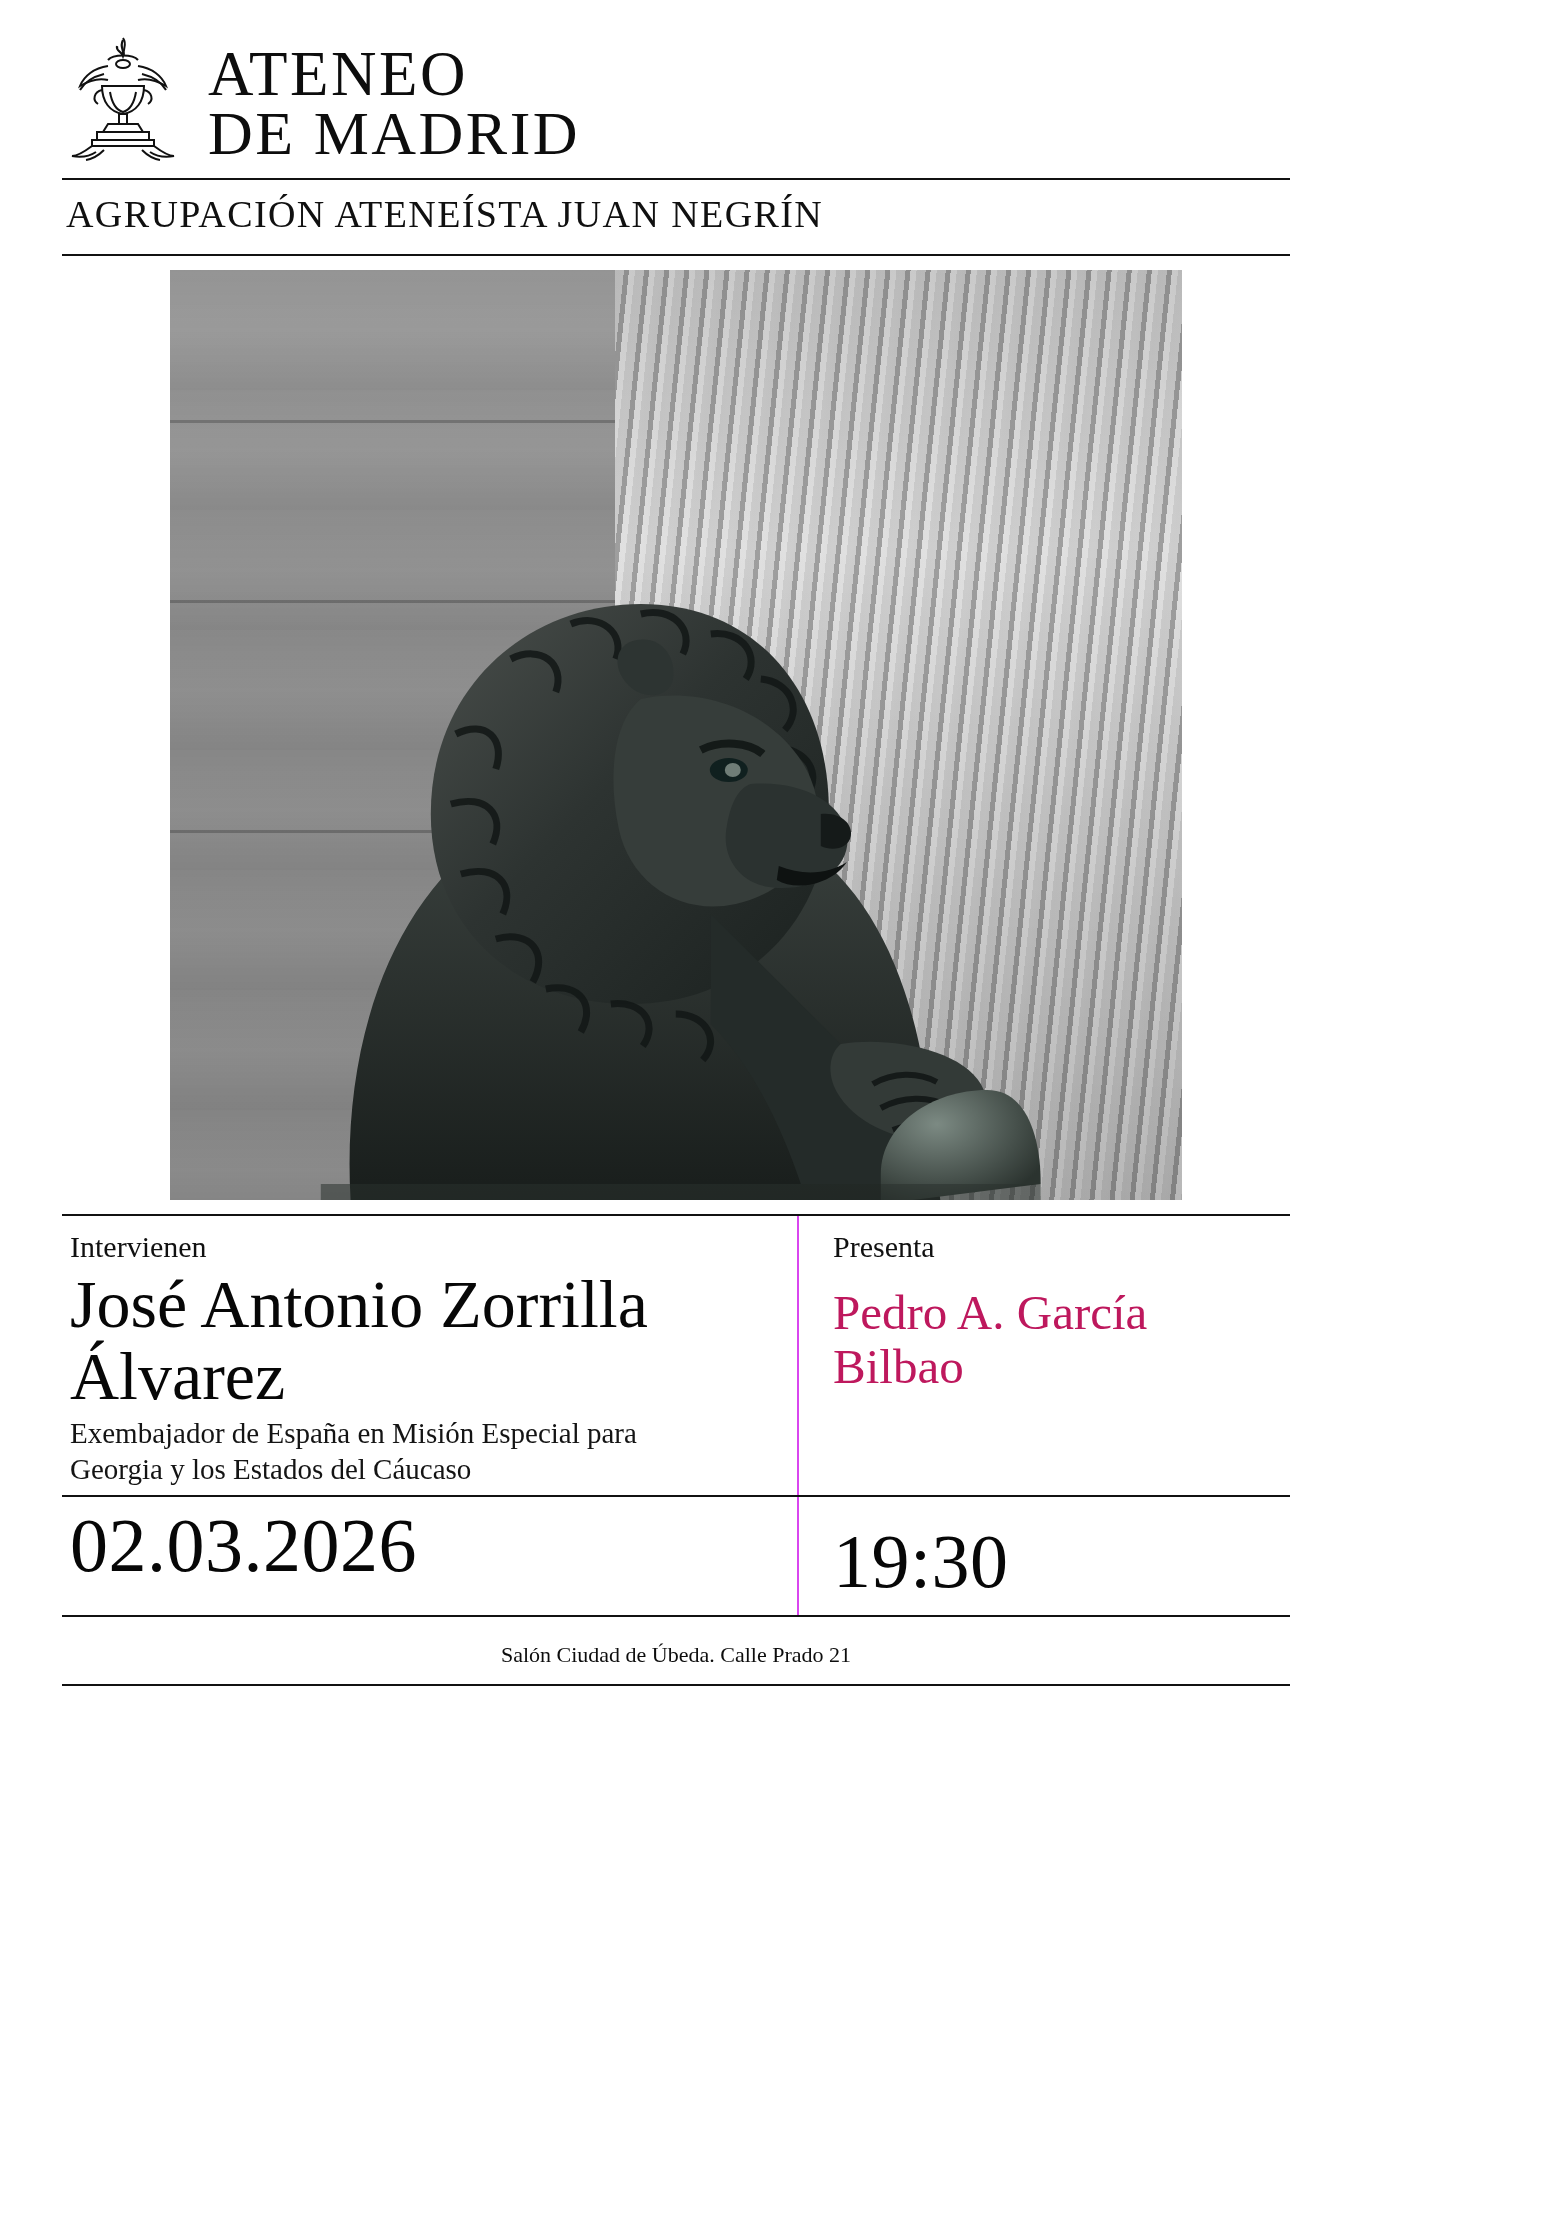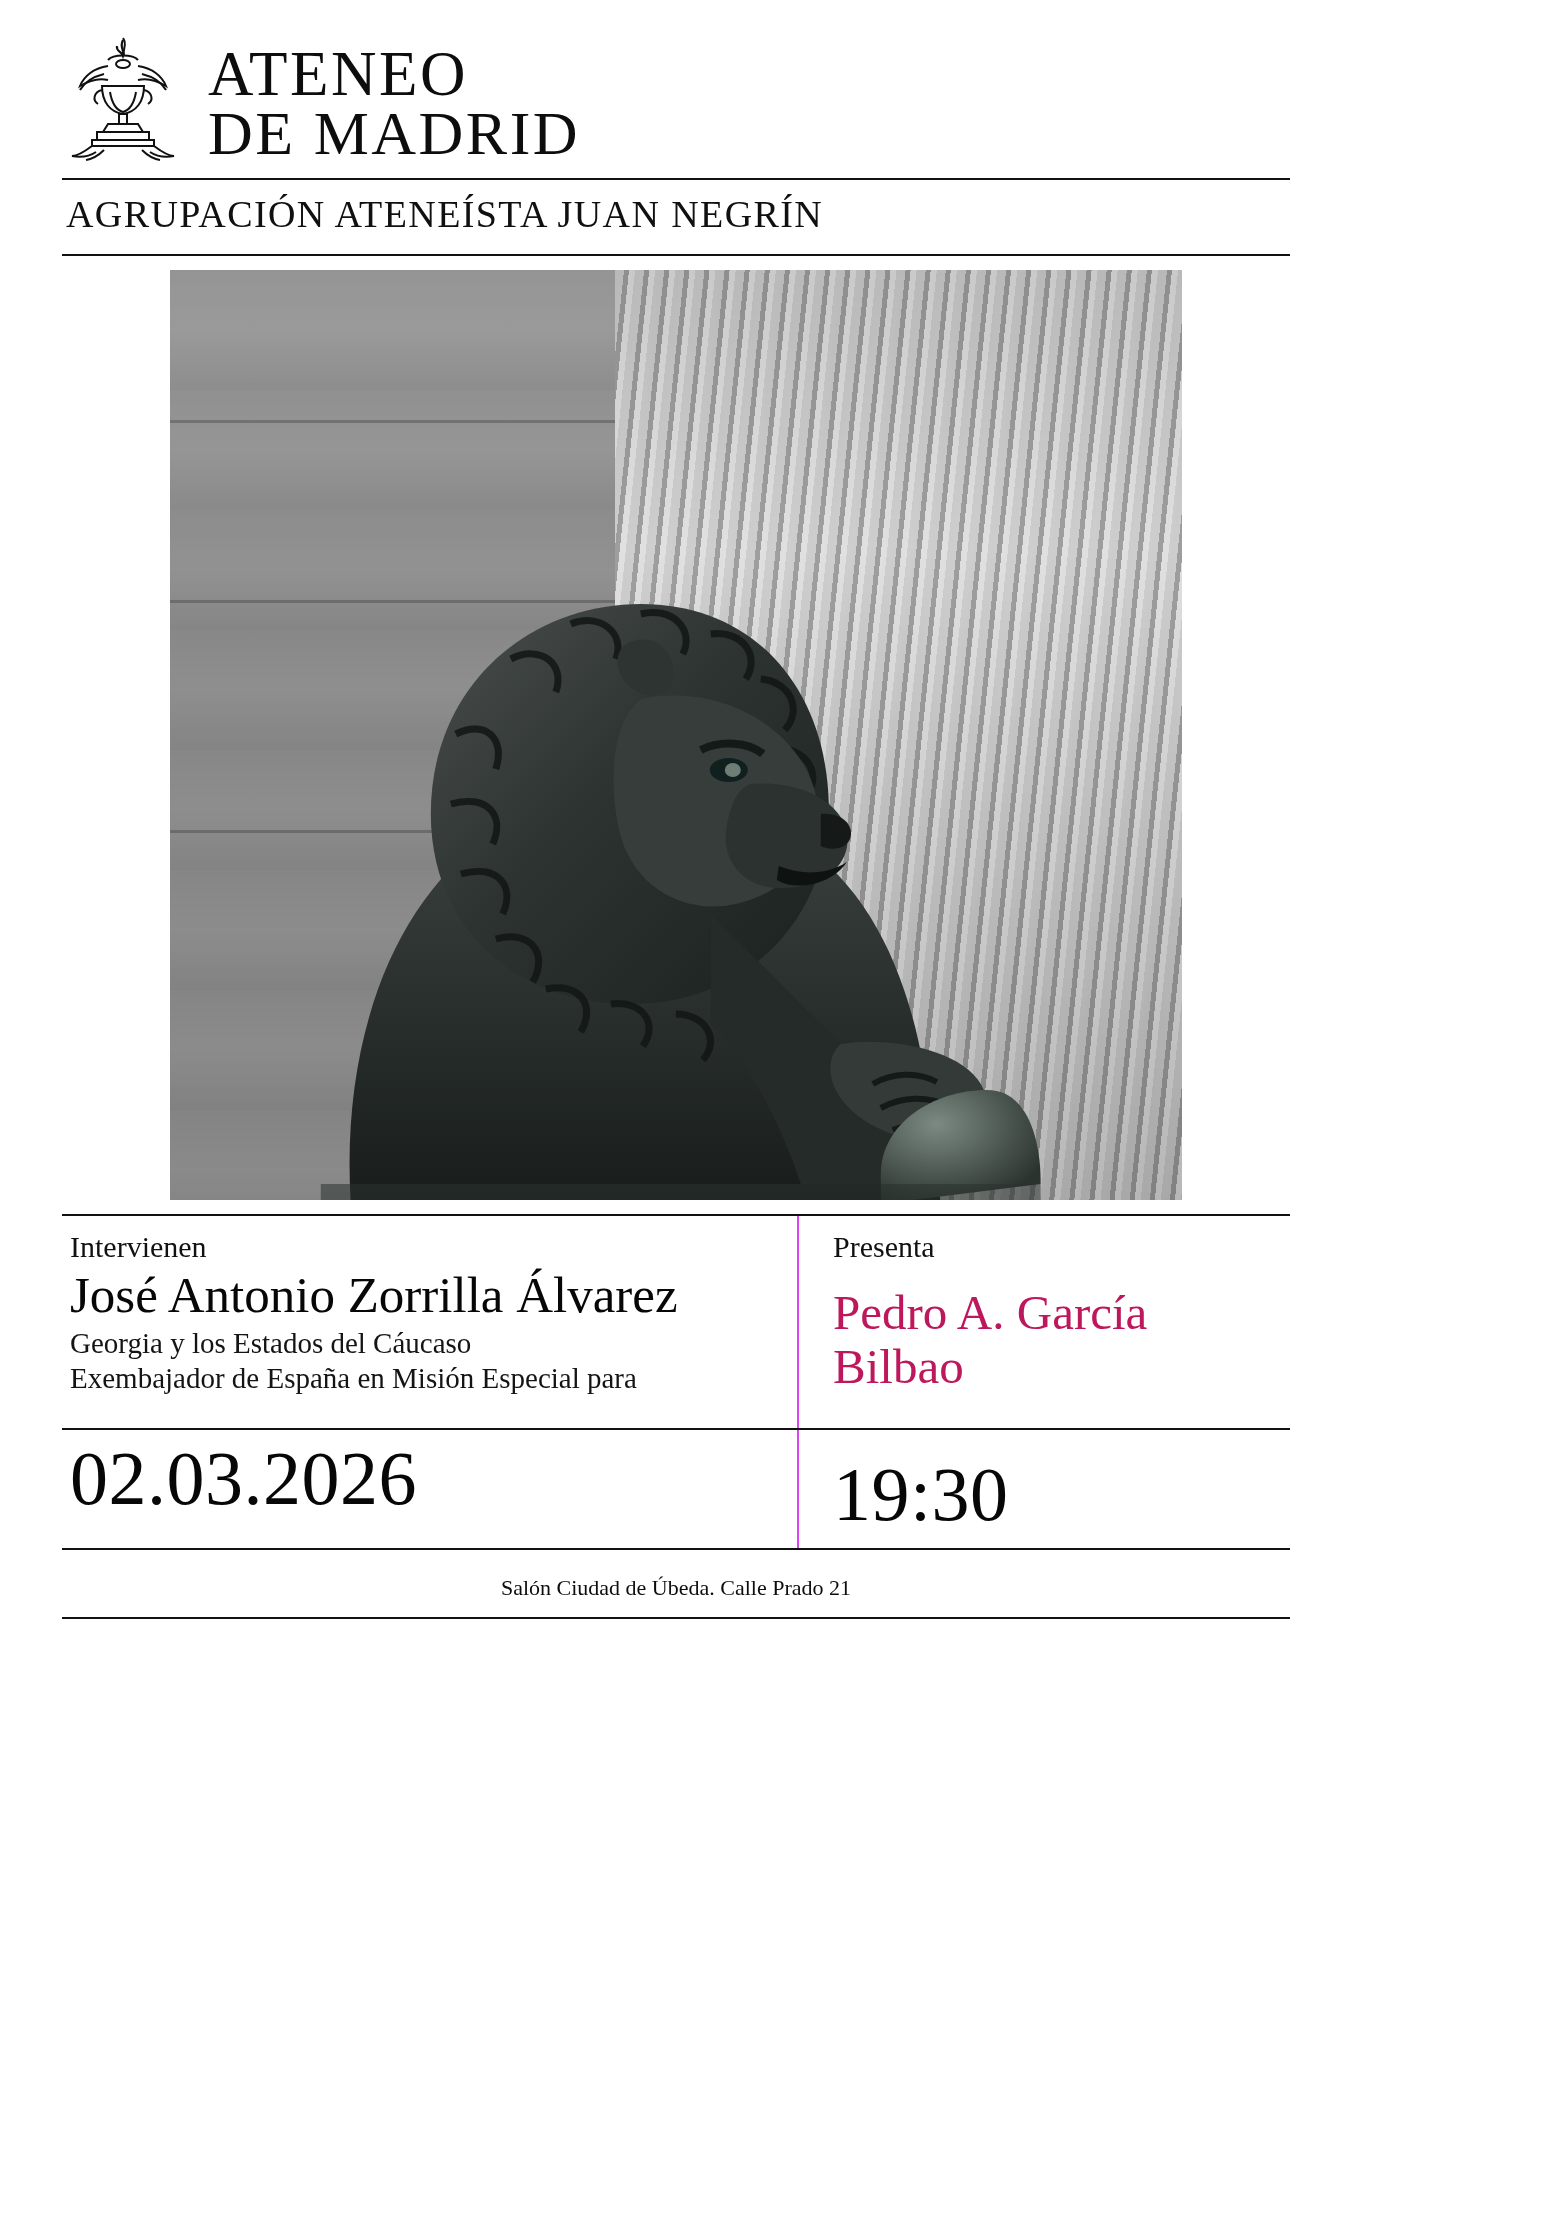--- a/index.html
+++ b/index.html
@@ -175,21 +175,21 @@
     padding: 14px 8px 8px 34px;
     box-sizing: border-box;
     border-left: 2px solid #d946ef;
   }
   .small-label {
     font-size: 30px;
     color: #111;
     margin-bottom: 4px;
   }
   .speaker-name {
-    font-size: 51px;
+    font-size: 68px;
     line-height: 1.06;
     color: #070707;
     margin: 2px 0 4px 0;
   }
   .speaker-role {
     font-size: 29px;
     line-height: 1.22;
     color: #141414;
   }
   .presenter-name {
@@ -384,22 +384,22 @@
       </div>
     </div>
   </div>
 
   <hr class="rule3">
 
   <div class="speakers">
     <div class="col-left">
       <div class="small-label">Intervienen</div>
       <div class="speaker-name">José Antonio Zorrilla Álvarez</div>
+      <div class="speaker-role">Exembajador de España en Misión Especial para</div>
       <div class="speaker-role">Georgia y los Estados del Cáucaso</div>
-      <div class="speaker-role">Exembajador de España en Misión Especial para</div>
     </div>
     <div class="col-right">
       <div class="small-label">Presenta</div>
       <div class="presenter-name">Pedro A. García Bilbao</div>
     </div>
   </div>
 
   <hr class="rule4">
 
   <div class="datetime">

